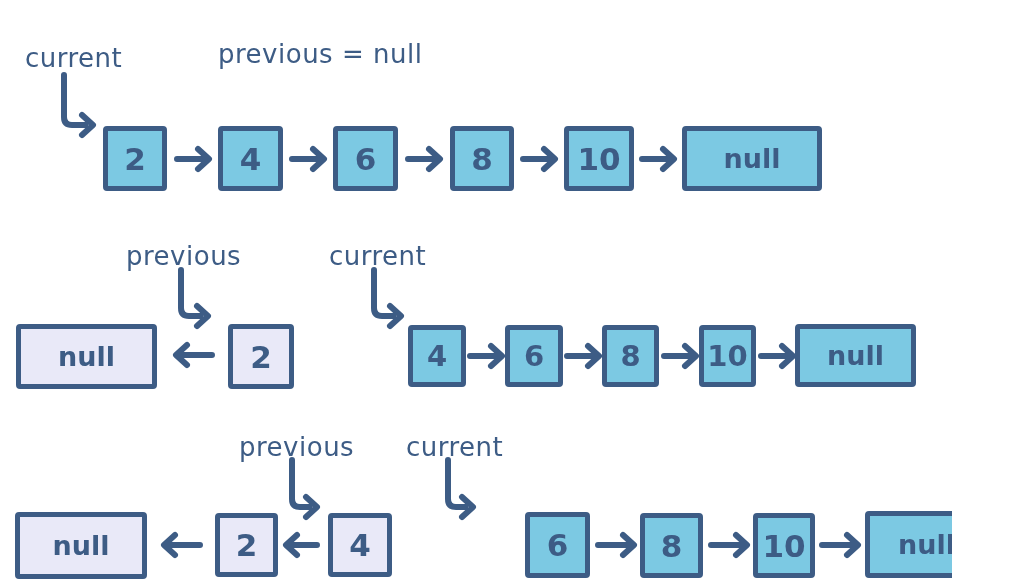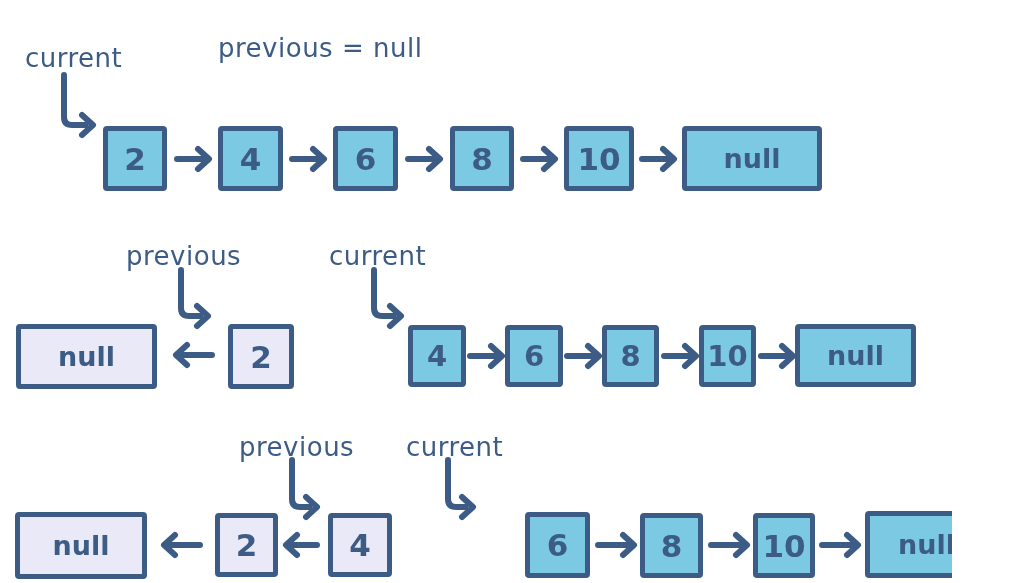--- a/index.html
+++ b/index.html
@@ -62,21 +62,21 @@
       <path d="M 292 431 L 292 470 Q 292 478 300 478 L 309 478 M 306 468 L 317 478 L 306 488" fill="none" stroke="#3D5C85" stroke-width="6" stroke-linecap="round" stroke-linejoin="round"></path>
       <path d="M 448 431 L 448 470 Q 448 478 456 478 L 465 478 M 462 468 L 473 478 L 462 488" fill="none" stroke="#3D5C85" stroke-width="6" stroke-linecap="round" stroke-linejoin="round"></path>
       <path d="M 200 516 L 167 516 M 175 506 L 164 516 L 175 526" fill="none" stroke="#3D5C85" stroke-width="6" stroke-linecap="round" stroke-linejoin="round"></path>
       <path d="M 317 516 L 289 516 M 297 506 L 286 516 L 297 526" fill="none" stroke="#3D5C85" stroke-width="6" stroke-linecap="round" stroke-linejoin="round"></path>
       <path d="M 598 516 L 631 516 M 623 506 L 634 516 L 623 526" fill="none" stroke="#3D5C85" stroke-width="6" stroke-linecap="round" stroke-linejoin="round"></path>
       <path d="M 711 516 L 744 516 M 736 506 L 747 516 L 736 526" fill="none" stroke="#3D5C85" stroke-width="6" stroke-linecap="round" stroke-linejoin="round"></path>
       <path d="M 822 516 L 855 516 M 847 506 L 858 516 L 847 526" fill="none" stroke="#3D5C85" stroke-width="6" stroke-linecap="round" stroke-linejoin="round"></path>
     </svg>
   <div id="layer-nodes">
       <div class="annotation" style="left: 25px; top: 14px; color: rgb(61, 92, 133);">current</div>
-      <div class="annotation" style="left: 218px; top: 4px; color: rgb(61, 92, 133);">previous = null</div>
+      <div class="annotation" style="left: 218px; top: 10px; color: rgb(61, 92, 133);">previous = null</div>
       <div class="node active" style="left: 103px; top: 97px; width: 64px; height: 65px; background: rgb(124, 201, 227); border-color: rgb(61, 92, 133); color: rgb(61, 92, 133); font-size: 31px;">2</div>
       <div class="node active" style="left: 218px; top: 97px; width: 65px; height: 65px; background: rgb(124, 201, 227); border-color: rgb(61, 92, 133); color: rgb(61, 92, 133); font-size: 31px;">4</div>
       <div class="node active" style="left: 333px; top: 97px; width: 65px; height: 65px; background: rgb(124, 201, 227); border-color: rgb(61, 92, 133); color: rgb(61, 92, 133); font-size: 31px;">6</div>
       <div class="node active" style="left: 450px; top: 97px; width: 64px; height: 65px; background: rgb(124, 201, 227); border-color: rgb(61, 92, 133); color: rgb(61, 92, 133); font-size: 31px;">8</div>
       <div class="node active" style="left: 564px; top: 97px; width: 70px; height: 65px; background: rgb(124, 201, 227); border-color: rgb(61, 92, 133); color: rgb(61, 92, 133); font-size: 31px;">10</div>
       <div class="node active" style="left: 682px; top: 97px; width: 140px; height: 65px; background: rgb(124, 201, 227); border-color: rgb(61, 92, 133); color: rgb(61, 92, 133); font-size: 27px;">null</div>
       <div class="annotation" style="left: 126px; top: 212px; color: rgb(61, 92, 133);">previous</div>
       <div class="annotation" style="left: 329px; top: 212px; color: rgb(61, 92, 133);">current</div>
       <div class="node reversed" style="left: 16px; top: 295px; width: 141px; height: 65px; background: rgb(233, 233, 248); border-color: rgb(61, 92, 133); color: rgb(61, 92, 133); font-size: 27px;">null</div>
       <div class="node reversed" style="left: 228px; top: 295px; width: 66px; height: 65px; background: rgb(233, 233, 248); border-color: rgb(61, 92, 133); color: rgb(61, 92, 133); font-size: 31px;">2</div>

